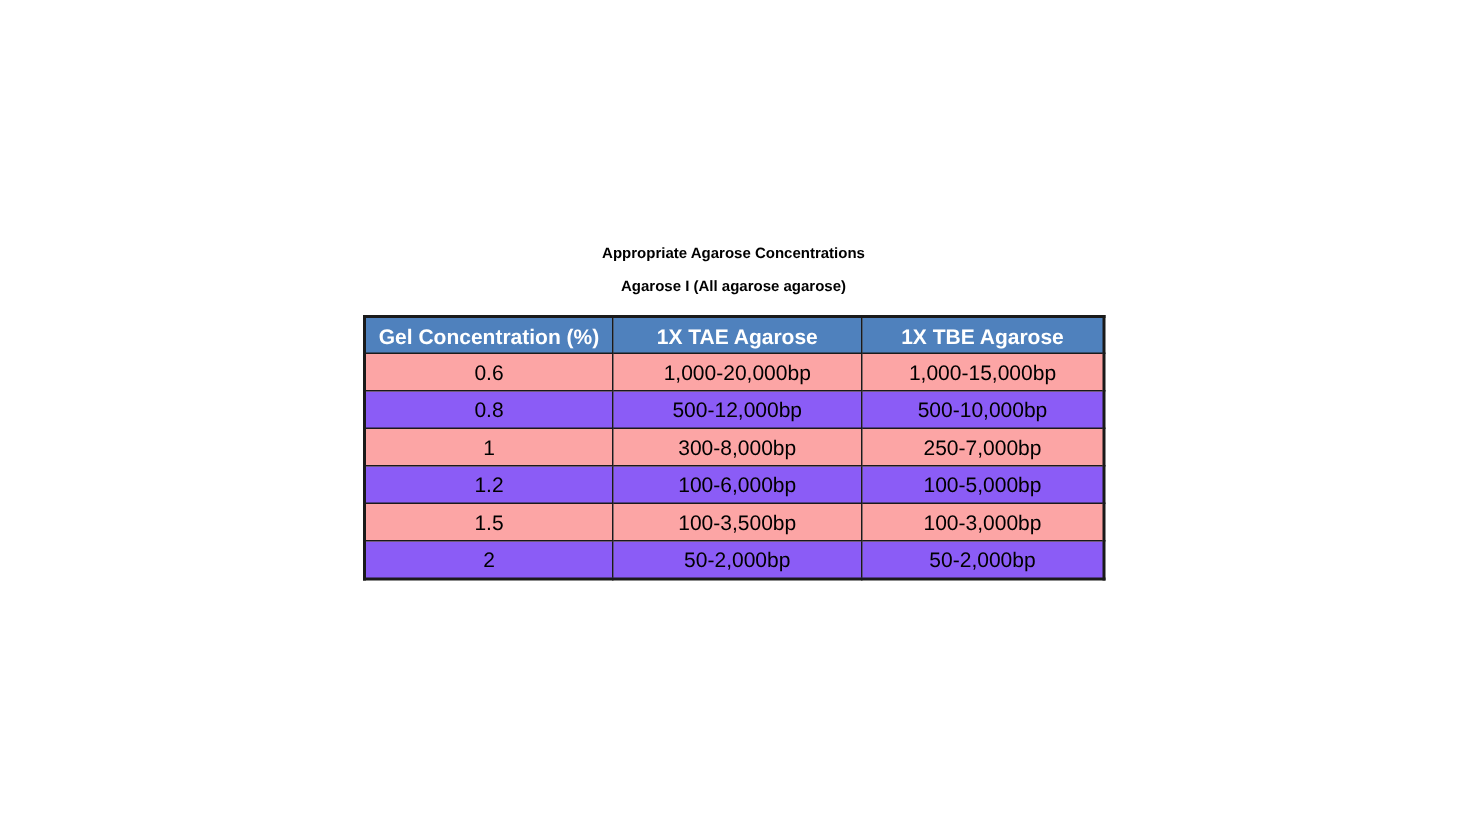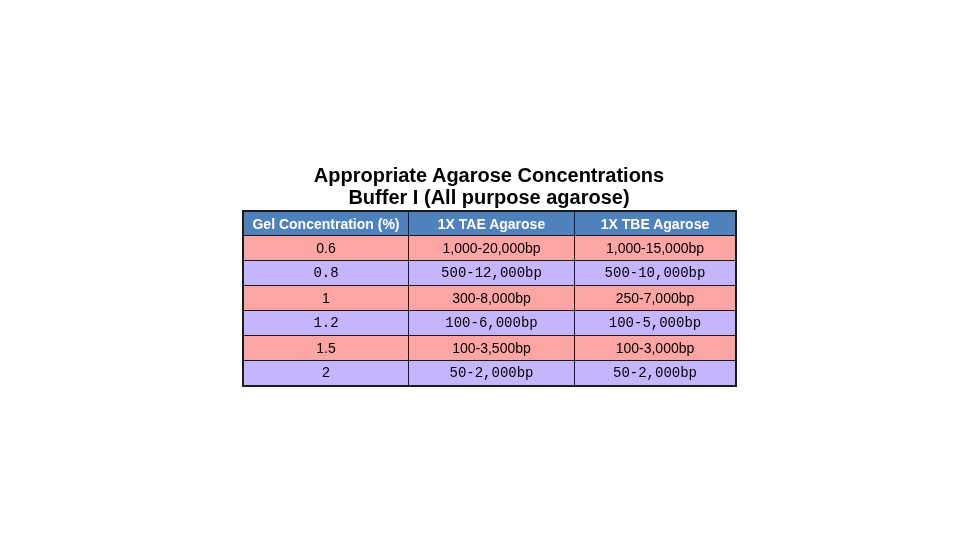--- a/index.html
+++ b/index.html
@@ -1,32 +1,32 @@
 <!DOCTYPE html>
 <html><head>
 <meta charset="utf-8">
 <style>
   html, body { margin:0; padding:0; background:#ffffff; }
   body { width:978px; height:550px; position:relative; font-family:"Liberation Sans", sans-serif; color:#000; }
-  .title { position:absolute; left:0; width:978px; text-align:center; font-weight:bold; font-size:20px; }
+  .title { position:absolute; left:0; width:978px; text-align:center; font-weight:bold; font-size:10px; }
   #t1 { top:164px; }
   #t2 { top:186px; }
   table { position:absolute; left:242px; top:210px; border-collapse:collapse; width:495px; border:2px solid #1a1a1a;padding-left:16px; }
   td, th { border:1px solid #1a1a1a; text-align:center; font-size:14px; height:24px; padding:0; }
   th { background:#4f81bd; color:#fff; font-weight:bold; height:23px; }
   th:nth-child(1), td:nth-child(1) { width:164px; }
   th:nth-child(2), td:nth-child(2) { width:165px; }
   tr.dark td { background:#fca5a5; }
-  tr.light td { background:#c4b5fd;font-family:Liberation Mono, monospace; }
+  tr.light td { background:#8b5cf6; }
 </style>
 </head>
 <body>
 
 <div class="title" id="t1">Appropriate Agarose Concentrations</div>
-<div class="title" id="t2">Buffer I (All purpose agarose)</div>
+<div class="title" id="t2">Agarose I (All agarose agarose)</div>
 
 <table>
   <tbody>
       <tr>
     <th>Gel Concentration (%)</th>
     <th>1X TAE Agarose</th>
     <th>1X TBE Agarose</th>
   </tr>
   <tr class="dark">
     <td>0.6</td>

